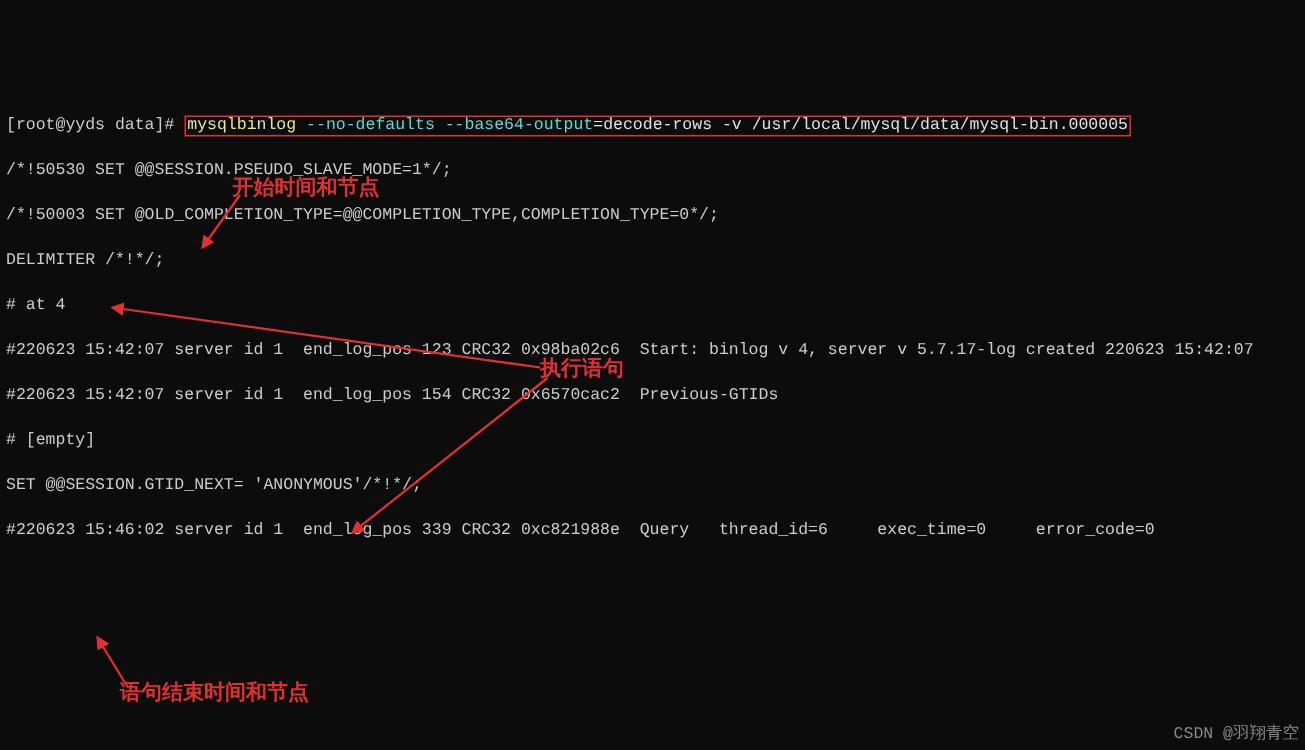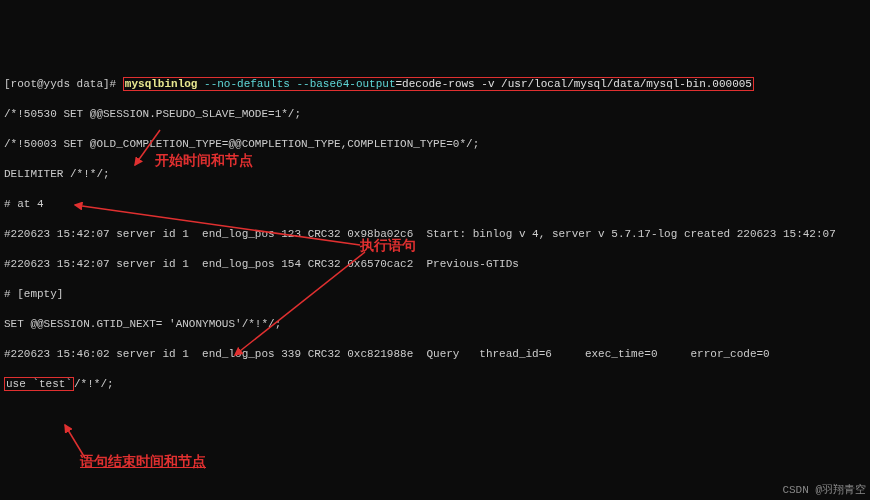--- a/index.html
+++ b/index.html
@@ -9,21 +9,21 @@
       font-family: Consolas, Monaco, 'Courier New', monospace;
       font-size: 11px;
       line-height: 15px;
       width: 870px;
       height: 500px;
       overflow: hidden;
       position: relative;
       white-space: pre;
     }
     .terminal { padding: 2px 4px; position: relative; }
-    .yellow { color: #e8e890; font-weight: bold; }
+    .yellow { color: #e8e890; }
     .white { color: #e0e0e0; }
     .cyan { color: #5fd7d7; }
     .red-box {
       border: 1px solid #e03030;
       display: inline;
       padding: 0 1px;
     }
     .annotation {
       position: absolute;
       color: #e03030;
@@ -55,21 +55,20 @@
 <span class="line"><span>[root@yyds data]# </span><span class="red-box"><span class="yellow">mysqlbinlog</span><span class="cyan"> --no-defaults --base64-output</span><span class="white">=decode-rows -v /usr/local/mysql/data/mysql-bin.000005</span></span></span>
 <span class="line">/*!50530 SET @@SESSION.PSEUDO_SLAVE_MODE=1*/;</span>
 <span class="line">/*!50003 SET @OLD_COMPLETION_TYPE=@@COMPLETION_TYPE,COMPLETION_TYPE=0*/;</span>
 <span class="line">DELIMITER /*!*/;</span>
 <span class="line"># at 4</span>
 <span class="line">#220623 15:42:07 server id 1  end_log_pos 123 CRC32 0x98ba02c6  Start: binlog v 4, server v 5.7.17-log created 220623 15:42:07</span>
 <span class="line">#220623 15:42:07 server id 1  end_log_pos 154 CRC32 0x6570cac2  Previous-GTIDs</span>
 <span class="line"># [empty]</span>
 <span class="line">SET @@SESSION.GTID_NEXT= 'ANONYMOUS'/*!*/;</span>
 <span class="line">#220623 15:46:02 server id 1  end_log_pos 339 CRC32 0xc821988e  Query   thread_id=6     exec_time=0     error_code=0</span>
-<span class="line"><span class="red-box"><span>use `test`</span></span><span>/*!*/;</span></span>
 
 
 
 
 
 
 
 
 
 
@@ -79,23 +78,23 @@
 
 
 
 
 
 
 
 
 </div>
 
-<div class="annotation" style="top:117px;left:155px;margin-top:36px;">开始时间和节点</div>
+<div class="annotation" style="top:117px;left:155px;">开始时间和节点</div>
 <div class="annotation" style="top:238px;left:360px;">执行语句</div>
-<div class="annotation" style="top:454px;left:80px;text-decoration:underline;">语句结束时间和节点</div>
+<div class="annotation" style="top:454px;left:80px;">语句结束时间和节点</div>
 
 <svg class="arrow" style="top:125px;left:130px;width:35px;height:45px;">
   <defs>
       <marker id="ah1" markerWidth="6" markerHeight="6" refX="5" refY="3" orient="auto">
         <path d="M0,0 L6,3 L0,6 Z" fill="#e03030"></path>
       </marker>
     </defs>
   <line x1="30" y1="5" x2="5" y2="40" stroke="#e03030" stroke-width="1.5" marker-end="url(#ah1)"></line>
 </svg>
 

